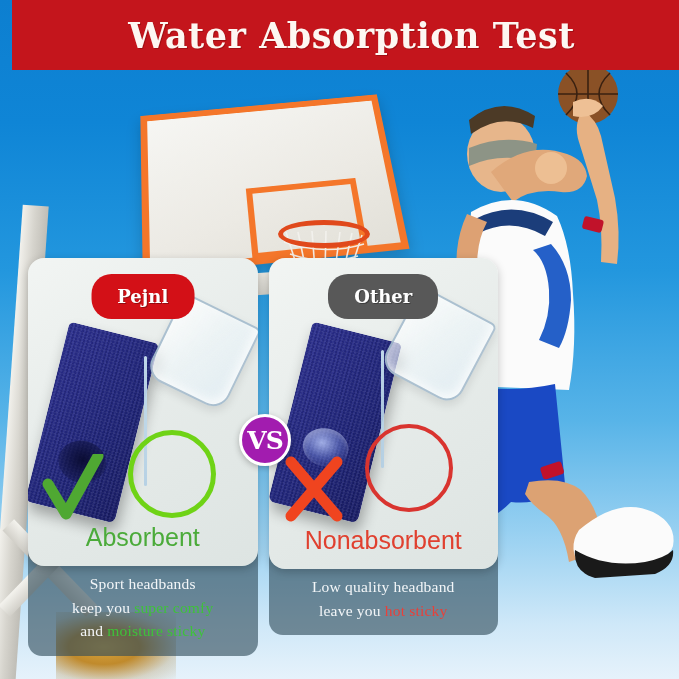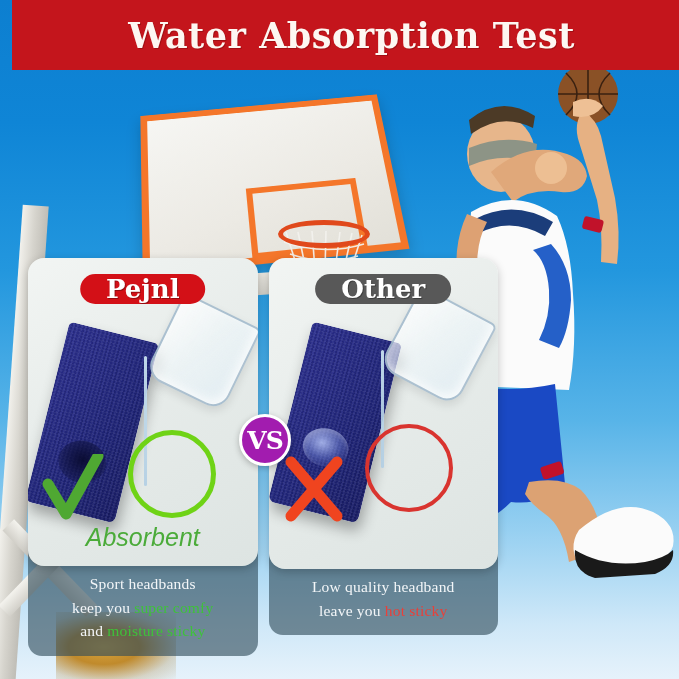--- a/index.html
+++ b/index.html
@@ -144,25 +144,25 @@
     line-height: 1.52;
     letter-spacing: 0.2px;
   }
   .hl-green { color: #3ec23a; }
   .hl-red { color: #e8403a; }
 
   
   .badge {
     position: absolute; left: 50%; top: 16px;
     transform: translateX(-50%);
-    padding: 0 26px;
+    padding: 12px 26px;
     border-radius: 20px;
     font-family: "DejaVu Serif", serif;
     font-weight: bold;
-    font-size: 26px;
+    font-size: 18px;
     color: #ffffff;
     text-shadow: 1px 1px 0 rgba(0,0,0,0.3);
     white-space: nowrap;
     z-index: 12;
   }
   .badge-brand { background: #d31017; }
   .badge-other { background: #585858; }
 
   
   .headband {
@@ -234,21 +234,21 @@
   }
 
   
   .verdict {
     position: absolute; left: 0; right: 0; bottom: 14px;
     text-align: center;
     font-family: "Liberation Sans", sans-serif;
     font-size: 25px;
     z-index: 11;
   }
-  .verdict-good { color: #4bab3a; font-style: italic; }
+  .verdict-good { color: #4bab3a; }
   .verdict-bad { color: #e0402f; }
 
   
   .vs-badge {
     position: absolute; left: 239px; top: 414px;
     width: 52px; height: 52px;
     border-radius: 50%;
     background: #a21caf;
     border: 3px solid #ffffff;
     display: flex; align-items: center; justify-content: center;
@@ -373,20 +373,21 @@
 
         <div class="cup cup-r"></div>
         <div class="stream stream-r"></div>
 
         <div class="circle-hl circle-red"></div>
 
         <svg class="mark" viewBox="0 0 62 70">
           <path d="M8 8 L54 62 M54 8 L8 62" stroke="#f0441f" stroke-width="11" fill="none" stroke-linecap="round"></path>
         </svg>
 
+        <div class="verdict verdict-bad">Nonabsorbent</div>
       </div>
       <div class="card-caption">
         <div>
           <span>Low quality headband</span>
         </div>
         <div>
           <span>leave you </span><span class="hl-red">hot sticky</span>
         </div>
       </div>
     </div>

